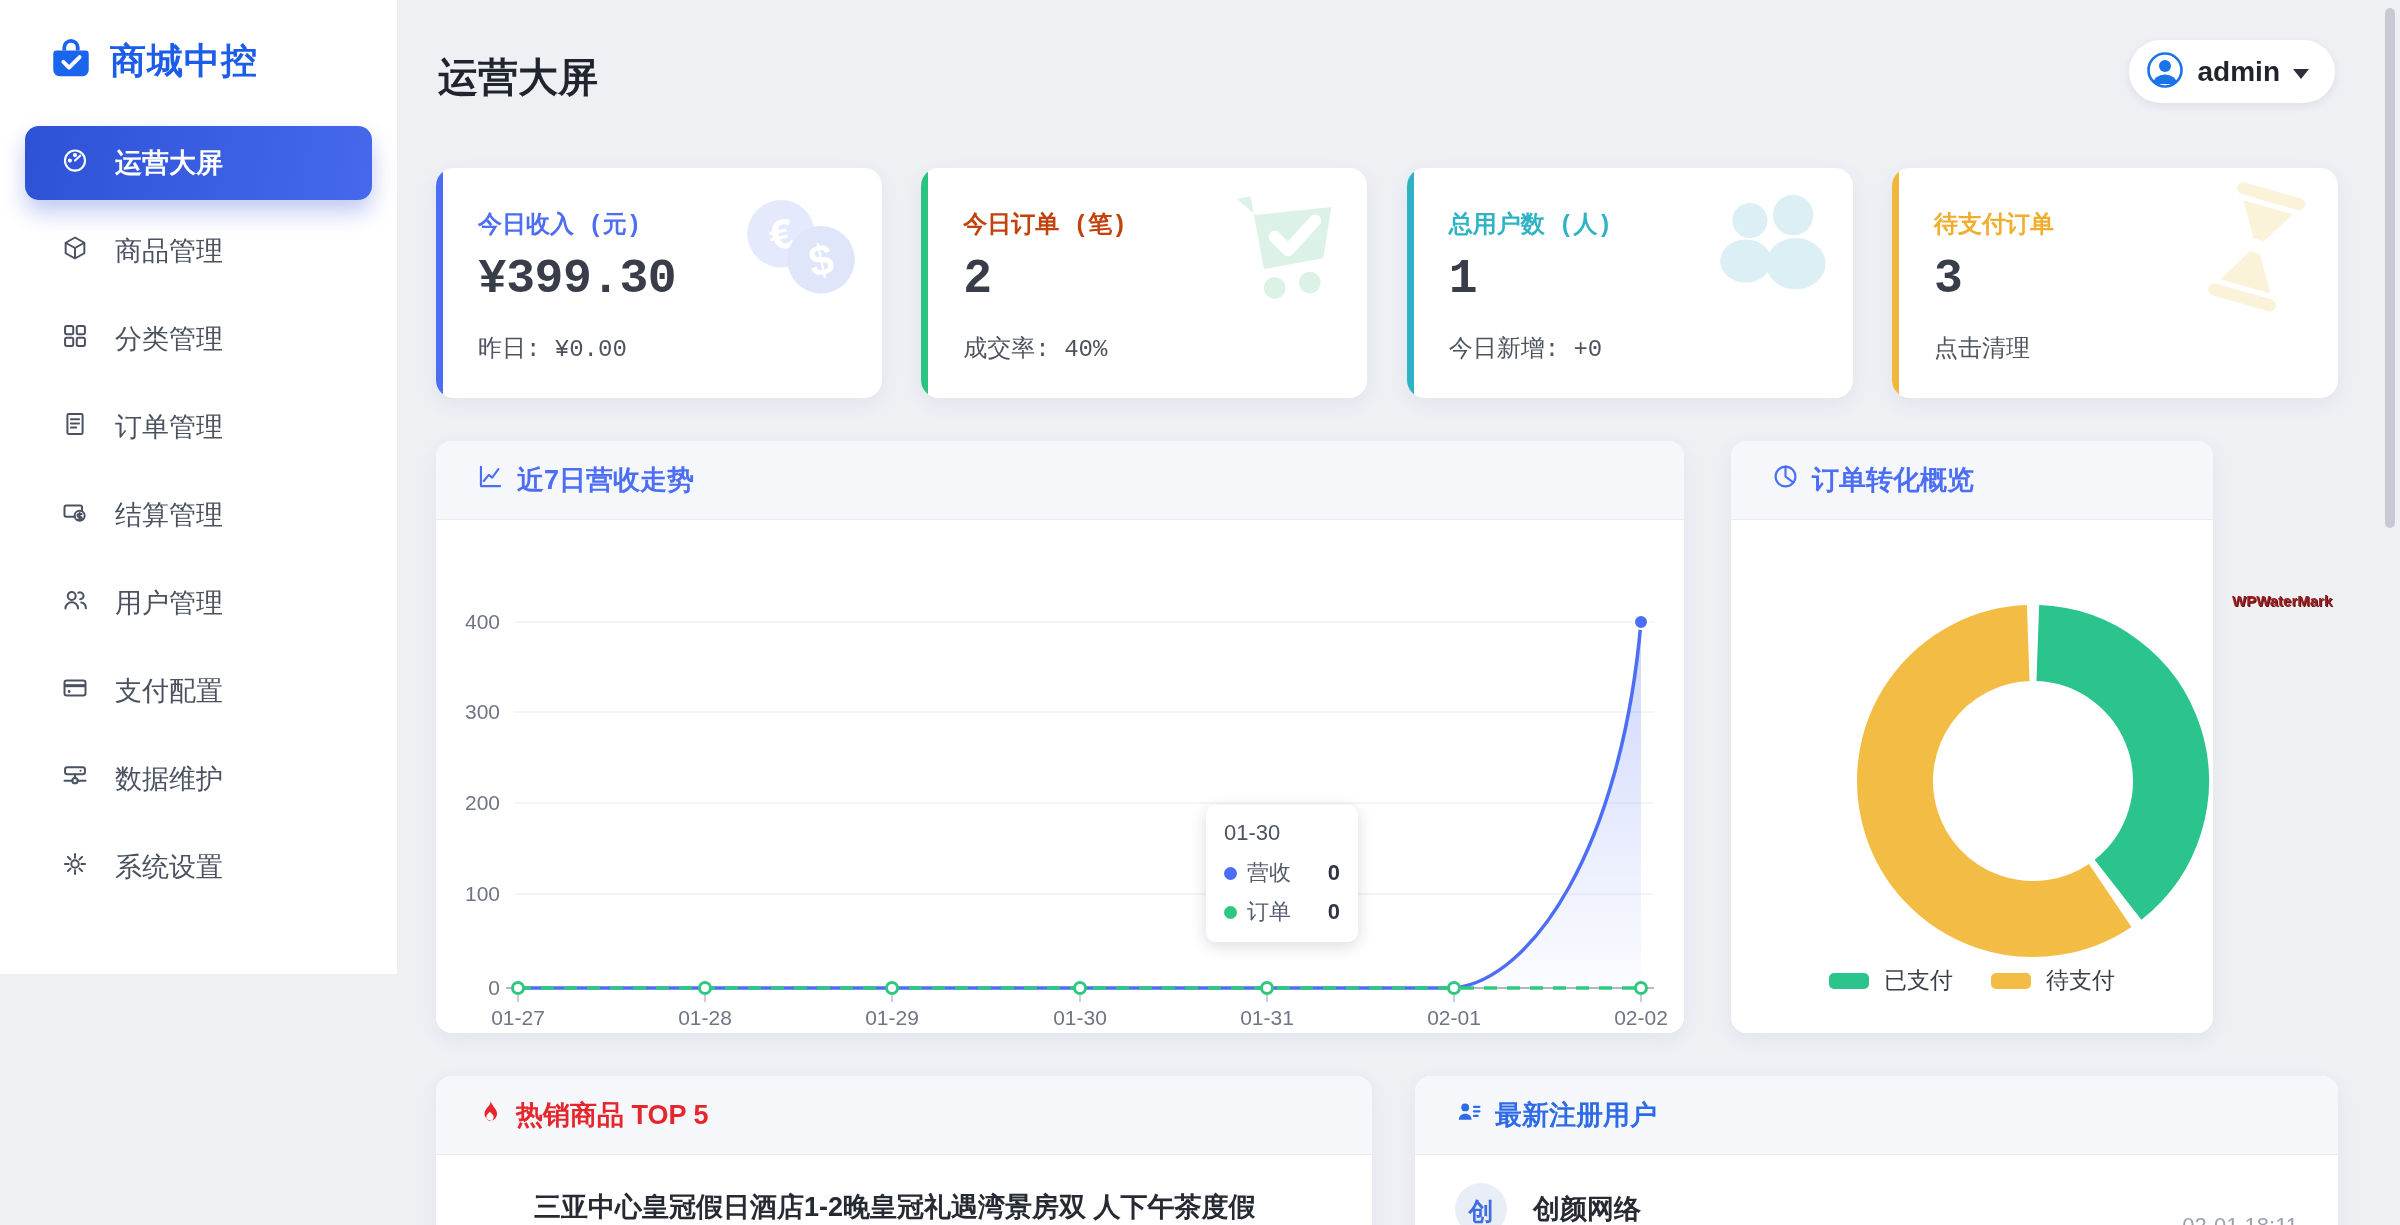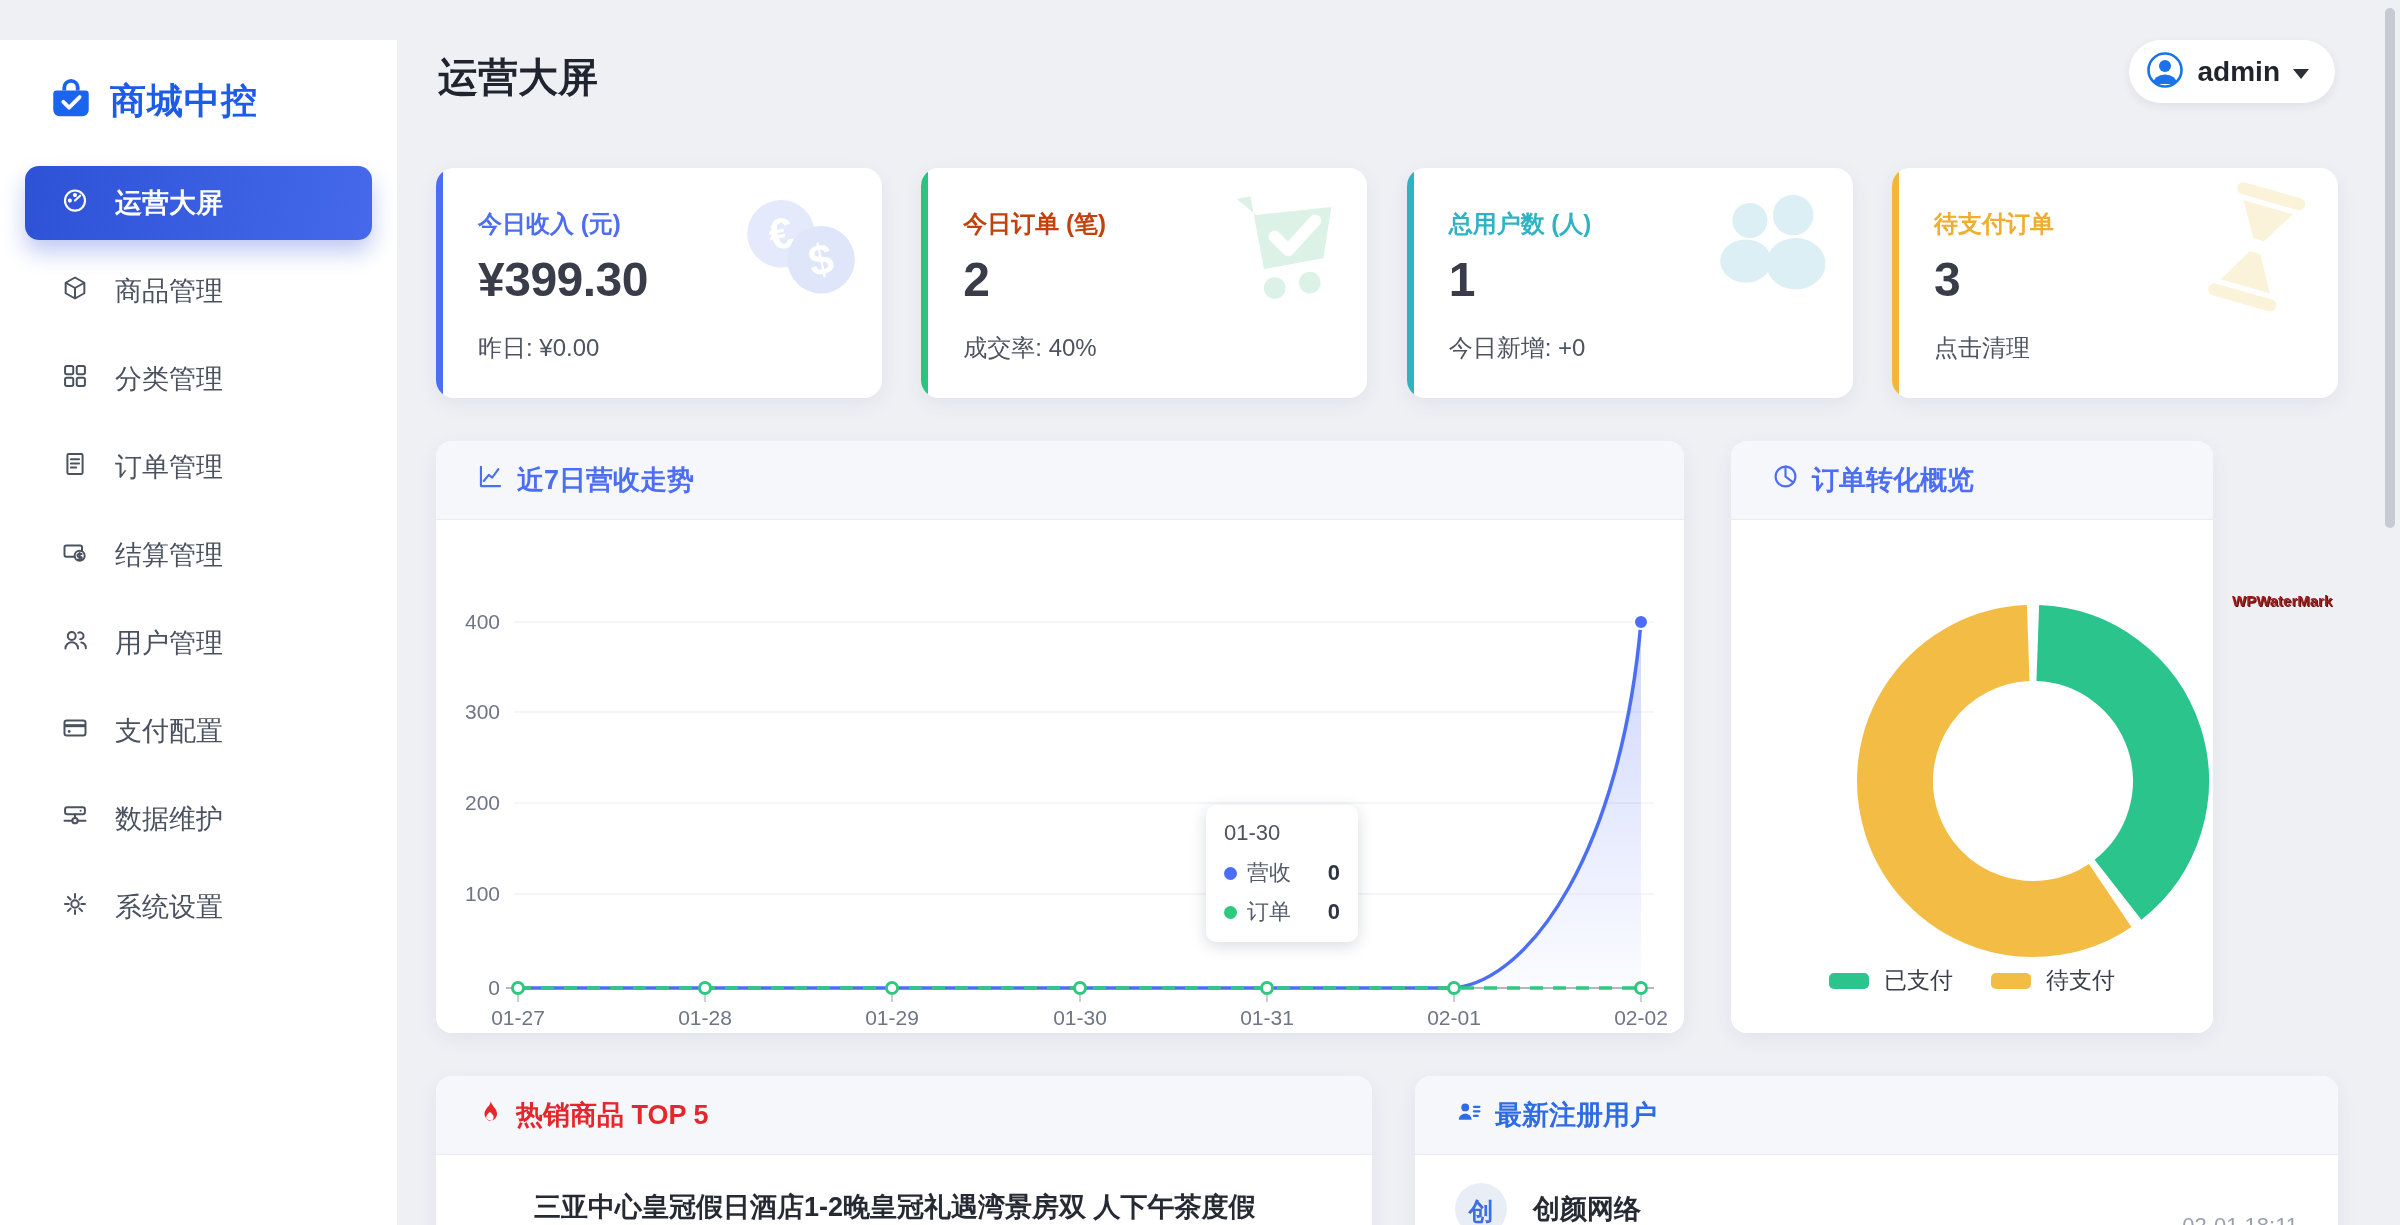--- a/index.html
+++ b/index.html
@@ -5,22 +5,22 @@
   * { margin:0; padding:0; box-sizing:border-box; }
   html,body { width:2400px; height:1225px; overflow:hidden; }
   body {
     position:relative;
     font-family:"Liberation Sans", "DejaVu Sans", sans-serif;
     background:#eef0f4;
     color:#2a2e38;
   }
   
   .sidebar {
-    position:absolute; left:0; top:0; width:398px; height:1185px;
-    background:#ffffff; border-right:1px solid #eceef2;margin-top:40px;
+    position:absolute; left:0; top:0; width:398px; height:974px;
+    background:#ffffff; border-right:1px solid #eceef2;
   }
   .logo { display:flex; align-items:center; gap:16px; padding:36px 0 0 48px; cursor:pointer; }
   .logo-text { font-size:36px; font-weight:800; color:#1b5ce8; letter-spacing:1px; }
   .menu { margin-top:40px; padding:0 25px; }
   .menu-item {
     display:flex; align-items:center; gap:26px;
     height:74px; margin-bottom:14px; padding-left:36px;
     border-radius:14px; cursor:pointer;
     font-size:27px; font-weight:500; color:#4a5260;
   }
@@ -36,21 +36,21 @@
   .page-title { position:absolute; left:2px; top:50px; font-size:40px; font-weight:800; color:#20242e; }
   .admin-pill {
     position:absolute; right:3px; top:40px; height:63px;
     display:flex; align-items:center; gap:13px; padding:0 26px 0 16px;
     background:#fff; border-radius:32px; cursor:pointer;
     box-shadow:0 3px 10px rgba(30,40,80,0.08);
   }
   .admin-name { font-size:28px; font-weight:600; color:#20242c; }
   .caret { width:0; height:0; border-left:8px solid transparent; border-right:8px solid transparent; border-top:10px solid #2b2f38; margin-top:4px; }
   
-  .cards-row { display:flex; justify-content:space-between; }
+  .cards-row { display:flex; justify-content:space-between;font-family:Liberation Mono, monospace; }
   .stat-card {
     position:relative; width:446px; height:230px; background:#fff;
     border-radius:18px; box-shadow:0 6px 20px rgba(50,70,130,0.07);
     overflow:hidden;
   }
   .stat-card::before { content:""; position:absolute; left:0; top:0; bottom:0; width:7px; }
   .stat-card.c-blue::before  { background:#4d6df3; }
   .stat-card.c-green::before { background:#2bc47e; }
   .stat-card.c-teal::before  { background:#2fb3c4; }
   .stat-card.c-amber::before { background:#f2b63c; }

